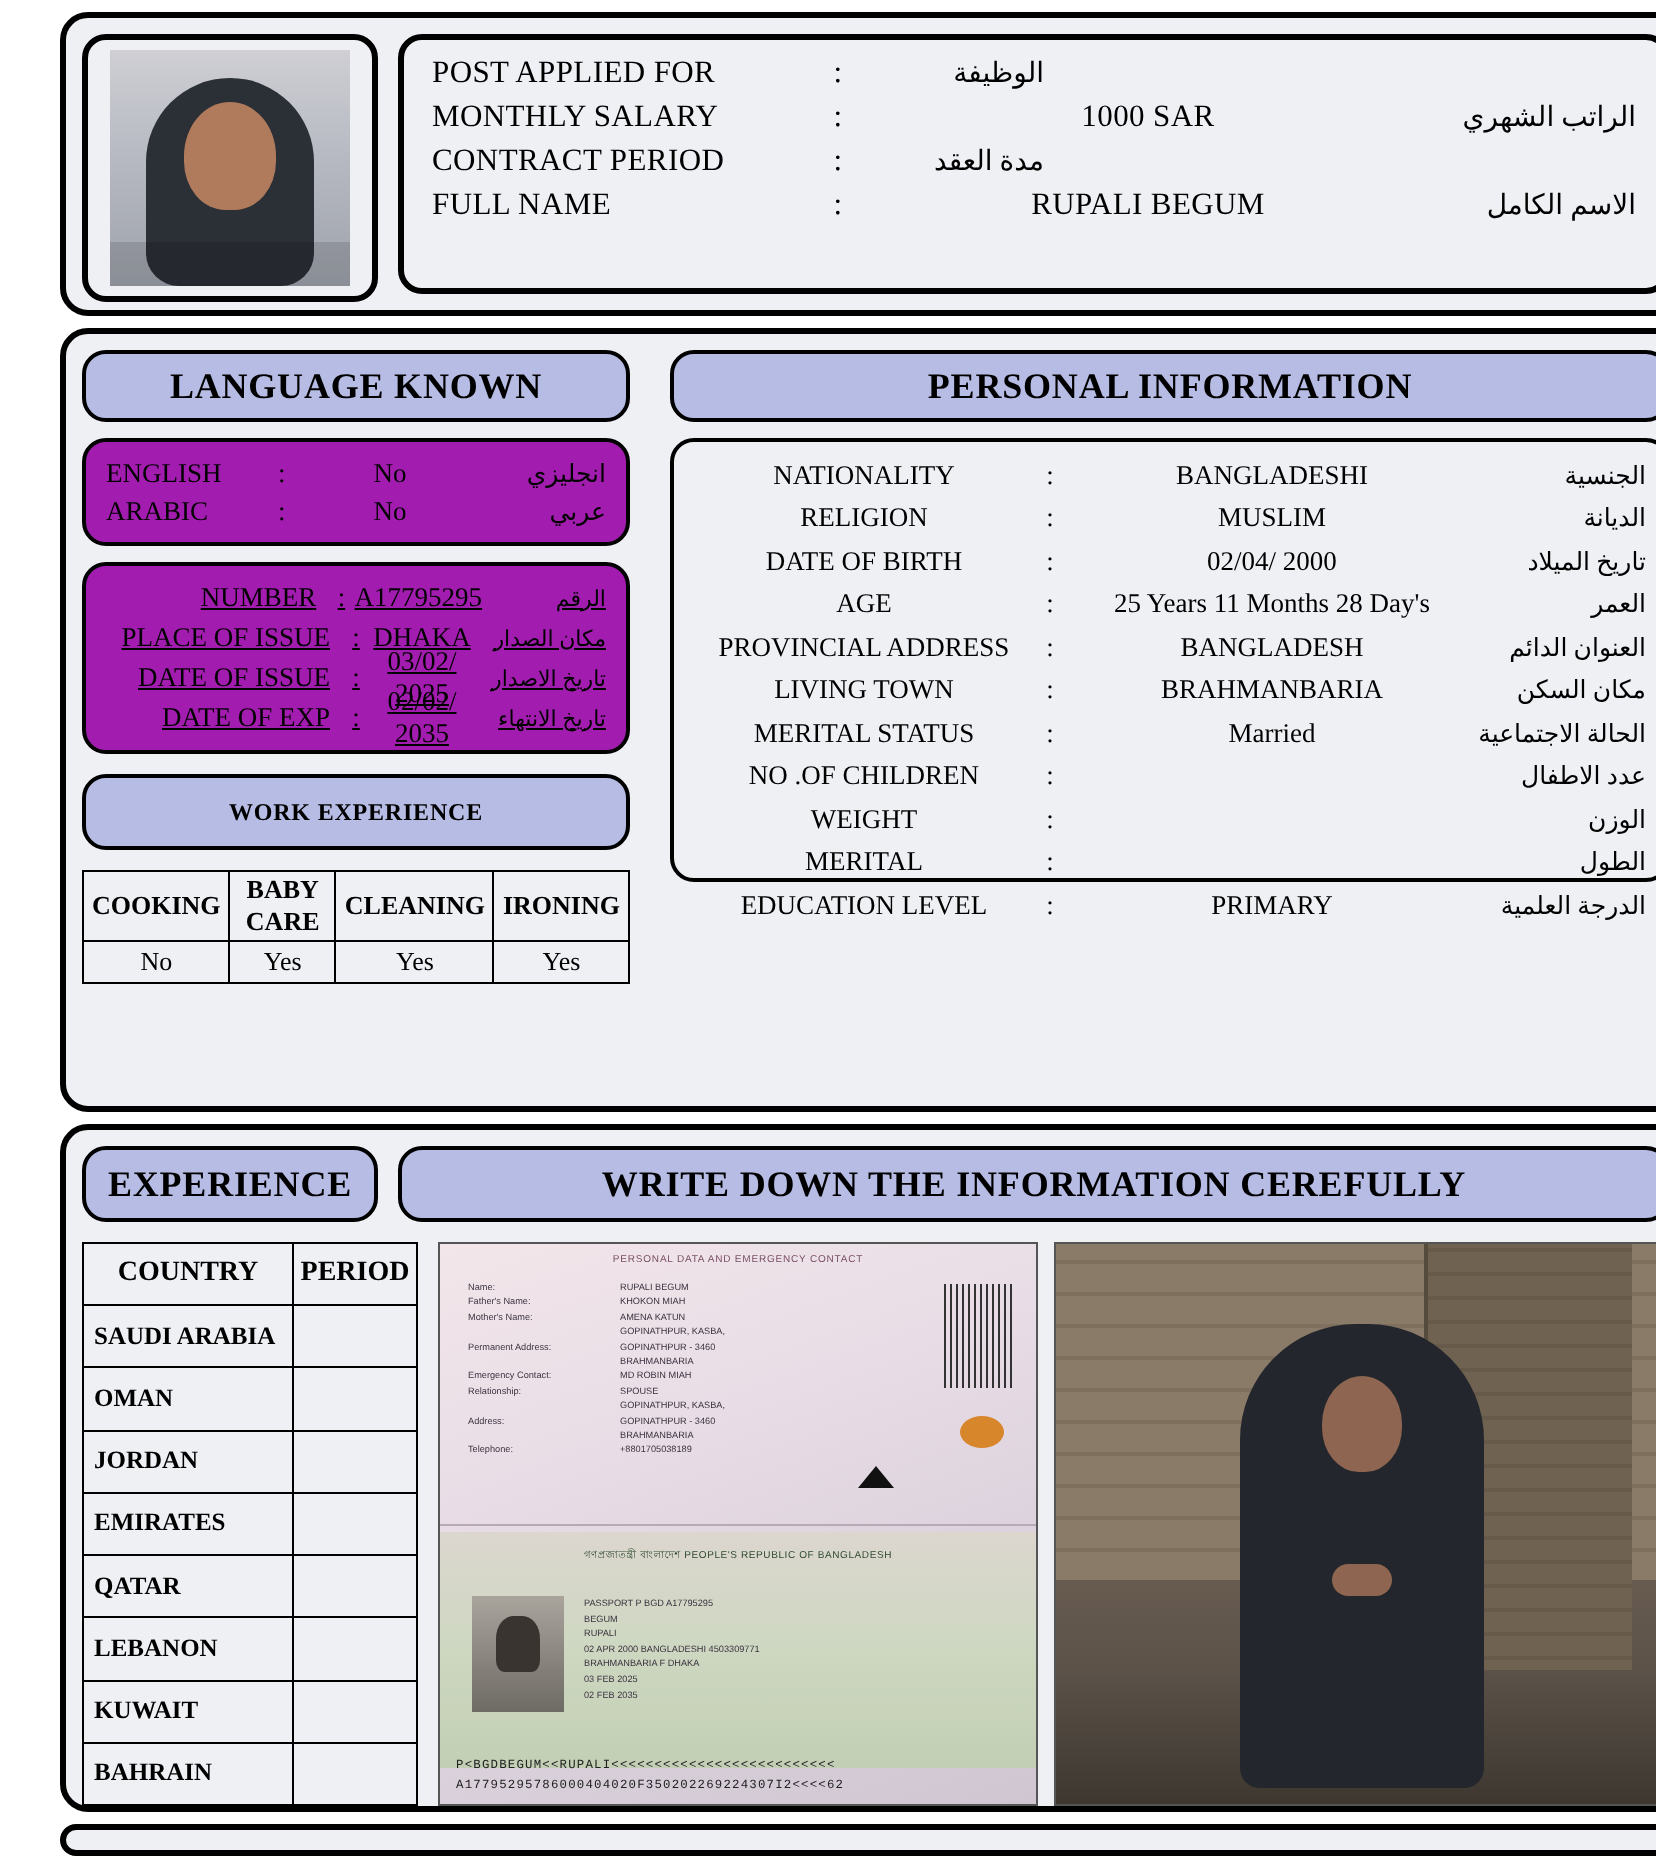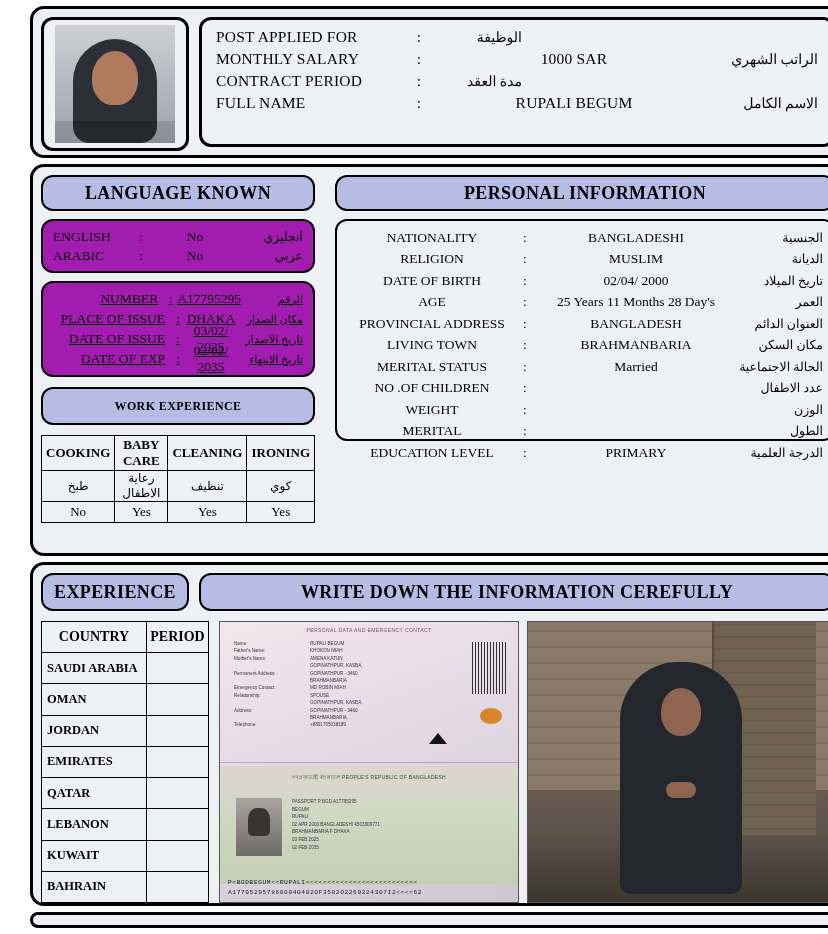--- a/index.html
+++ b/index.html
@@ -300,26 +300,20 @@
 
       <div class="bar bar-work">WORK EXPERIENCE</div>
 
       <table class="work">
         <tbody>
             <tr>
           <th>COOKING</th>
           <th>BABY CARE</th>
           <th>CLEANING</th>
           <th>IRONING</th>
-        </tr>
-        <tr>
-          <td class="ar">طبخ</td>
-          <td class="ar">رعاية الاطفال</td>
-          <td class="ar">تنظيف</td>
-          <td class="ar">كوي</td>
         </tr>
         <tr>
           <td class="v">No</td>
           <td class="v">Yes</td>
           <td class="v">Yes</td>
           <td class="v">Yes</td>
         </tr>
       </tbody>
         </table>
     </div>

